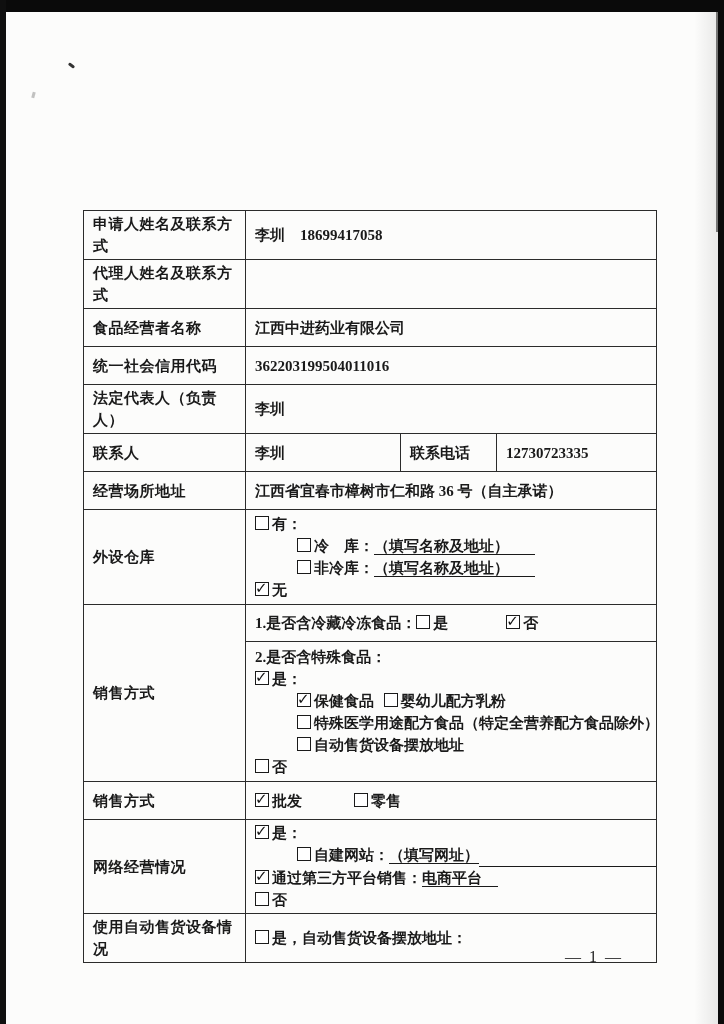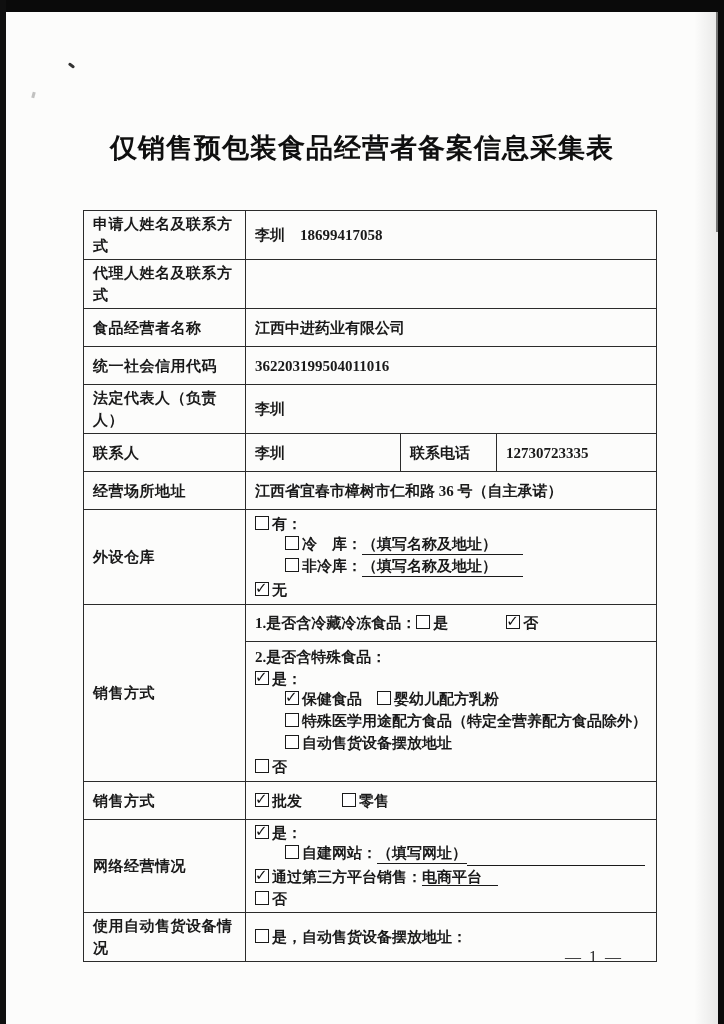--- a/index.html
+++ b/index.html
@@ -14,23 +14,23 @@
          font-family:"DejaVu Sans","Liberation Sans",sans-serif;
          font-size:27px;font-weight:bold;letter-spacing:1px;color:#0f0f0f;}
   .dateline{position:absolute;left:88px;top:166px;font-size:16.5px;font-weight:bold;letter-spacing:1px;}
 
   table.form{position:absolute;left:77px;top:198px;width:573px;border-collapse:collapse;
          table-layout:fixed;font-size:15px;font-weight:600;}
   table.form td{border:1.7px solid #2b2b2b;padding:2px 6px 2px 9px;vertical-align:middle;
          line-height:22px;overflow:hidden;}
   td.lbl{padding-left:8px;letter-spacing:0.5px;}
   .line{white-space:nowrap;}
-  .ind{margin-left:30px;font-family:Liberation Mono, monospace;}
+  .ind{margin-left:42px;}
   .gap{margin-left:58px;}
-  .gap2{margin-left:40px;}
+  .gap2{margin-left:52px;}
 
   .cb{display:inline-block;width:12px;height:12px;border:1.7px solid #1a1a1a;
       vertical-align:-1px;margin-right:3px;position:relative;background:#fff;}
   .cb.checked::after{content:"✓";position:absolute;left:-1px;top:-6px;font-size:15px;
       font-weight:bold;color:#111;font-family:"DejaVu Sans",sans-serif;}
 
   .u{border-bottom:1.6px solid #1a1a1a;}
   .upad{padding-right:26px;}
   .uext{display:inline-block;height:14px;border-bottom:1.6px solid #1a1a1a;vertical-align:bottom;}
   .w170{width:178px;}
@@ -50,21 +50,20 @@
 
 <div id="stage">
   <div class="band-top"></div>
   <div class="band-left"></div>
 
   <div class="page">
     <div class="edge-right"></div>
     <div class="mark1"></div>
     <div class="mark2"></div>
 
-    <div class="title">仅销售预包装食品经营者备案信息采集表</div>
 
     <table class="form">
       <colgroup>
           <col style="width:162px">
           <col style="width:155px">
           <col style="width:96px">
           <col style="width:160px">
         </colgroup>
 
       <tbody>

